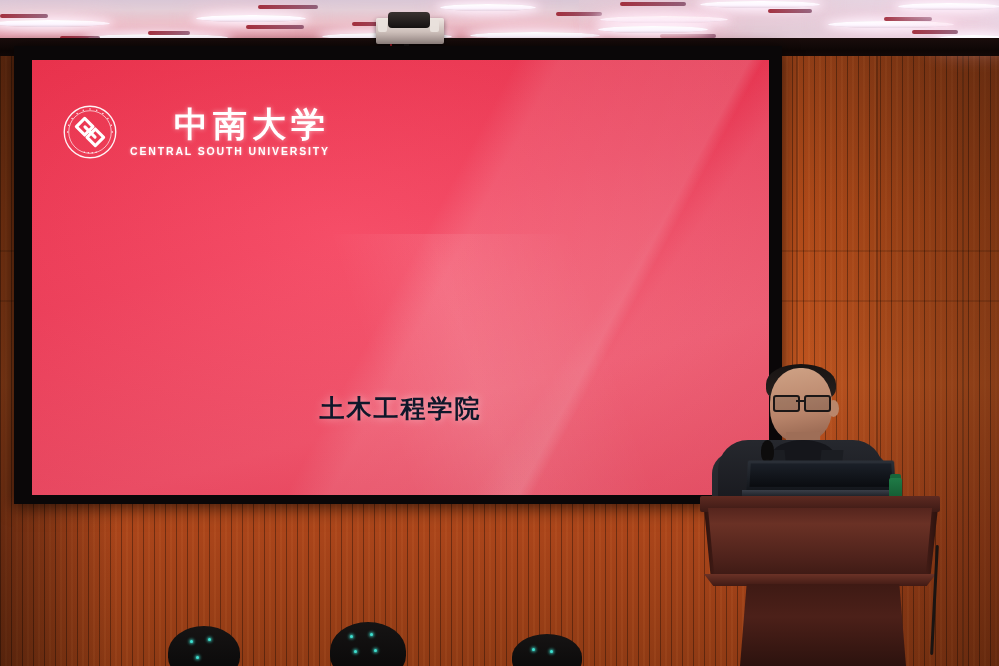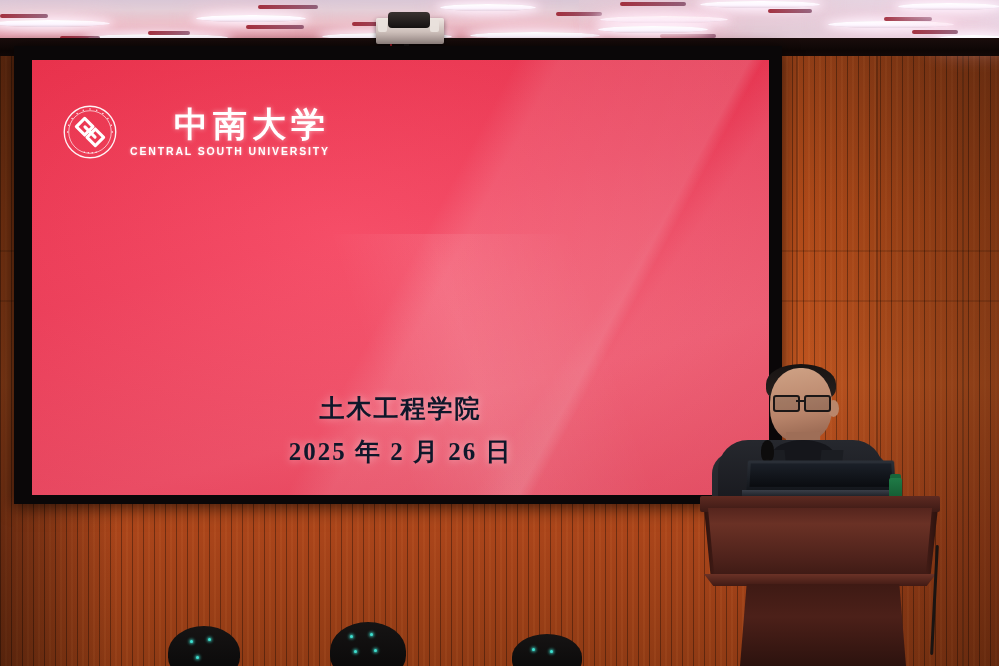--- a/index.html
+++ b/index.html
@@ -276,21 +276,20 @@
       </div>
       <div class="csu-names">
         <div class="csu-cn">中南大学</div>
         <div class="csu-en">CENTRAL SOUTH UNIVERSITY</div>
       </div>
     </div>
 
 
     <div class="slide-sub">
       <div class="slide-org">土木工程学院</div>
-      <div class="slide-date">2025 年 2 月 26 日</div>
     </div>
   </div>
 
   <div class="p-shoulderL"></div>
   <div class="p-shoulderR"></div>
   <div class="p-hair"></div>
   <div class="p-head"></div>
   <div class="p-ear"></div>
   <div class="p-glass" style="left:773px;"></div>
   <div class="p-glass" style="left:804px;"></div>

